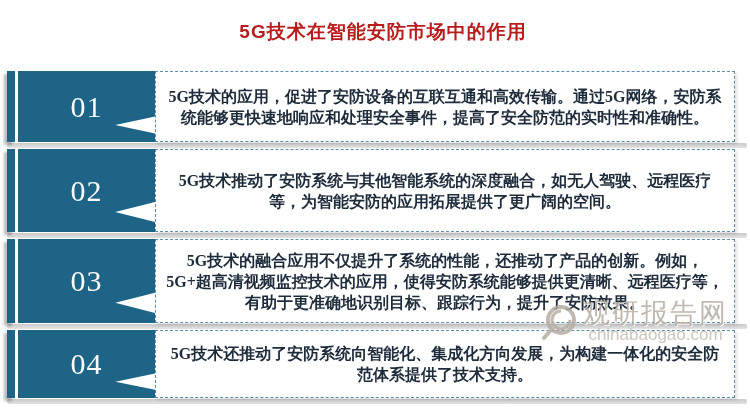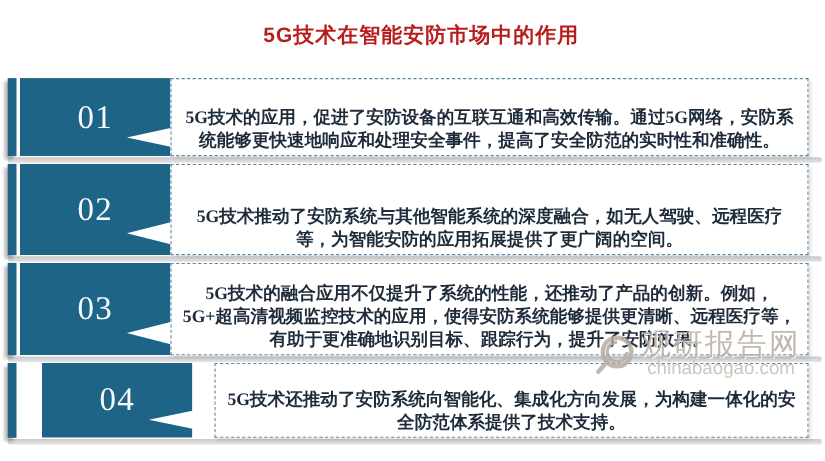--- a/index.html
+++ b/index.html
@@ -21,21 +21,21 @@
   .rows{
     position:absolute;left:7px;top:71px;width:733px;
   }
   .row{
     display:flex;align-items:stretch;position:relative;
     width:728px;
   }
   .row.h1{height:71px;}
   .row.h2{height:83px;}
   .row.h3{height:84px;}
-  .row.h4{height:68px;gap:20px;}
+  .row.h4{height:68px;}
   .edge-strip{
     width:8px;flex:0 0 8px;
     background:var(--teal,#1e6486);
     margin-right:3px;
     box-shadow:-3px 3px 3px rgba(0,0,0,0.28);
   }
   .num-box{
     width:137px;flex:0 0 137px;
     background:var(--teal,#1e6486);
     clip-path:polygon(0 0,100% 0,100% 64%,71% 76%,100% 88%,100% 100%,0 100%);
@@ -43,21 +43,21 @@
     color:#f6fafc;
     font-size:30px;
     font-family:"Liberation Serif","DejaVu Serif",serif;
     letter-spacing:1px;
   }
   .text-box{
     flex:1;
     background:#ffffff;
     border:1px dashed var(--dash,#5e8cac);
     box-sizing:border-box;
-    display:flex;align-items:flex-end;justify-content:center;
+    display:flex;align-items:center;justify-content:center;
     padding:2px 10px;
     box-shadow:2px 2px 3px rgba(0,0,0,0.12);
   }
   .text-box p{
     margin:0;
     text-align:center;
     font-size:16px;line-height:21px;
     font-weight:bold;
     color:var(--ink,#1d2b3a);
   }

